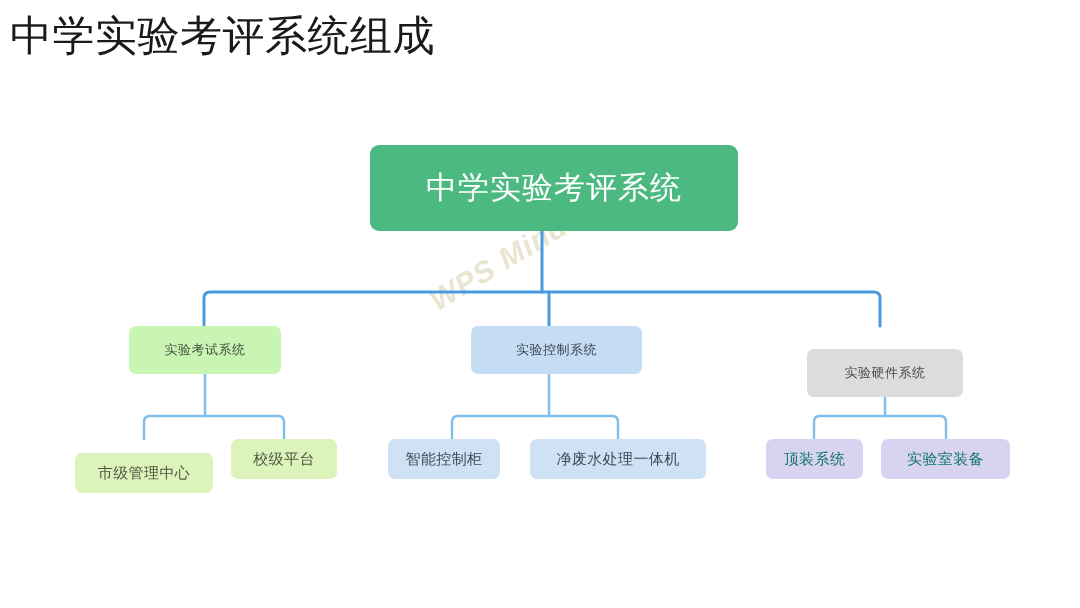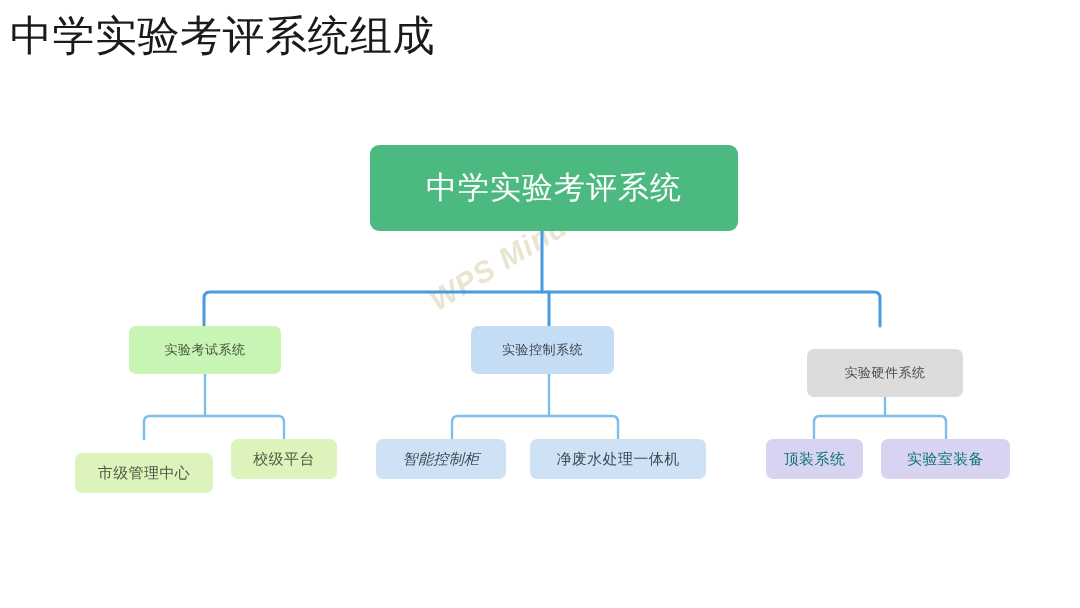--- a/index.html
+++ b/index.html
@@ -115,26 +115,26 @@
     border-radius: 7px;
     font-size: 15px;
     letter-spacing: 0.4px;
   }
   .node-l3.green  { background: #dcf4bc; color: #4d5742; }
   .node-l3.blue   { background: #cfe2f5; color: #3f4a55; }
   .node-l3.purple { background: #d9d3f2; color: #0f766e; }
 
   
   #node-exam          { left: 129px; top: 326px; width: 152px; }
-  #node-control       { left: 471px; top: 326px; width: 143px; }
+  #node-control       { left: 471px; top: 326px; width: 171px; }
   #node-hardware      { left: 807px; top: 326px; width: 156px; }
 
   #node-city-center   { left: 75px;  top: 453px; width: 138px; }
   #node-school-plat   { left: 231px; top: 439px; width: 106px; }
-  #node-smart-cabinet { left: 376px; top: 439px; width: 130px; font-style: italic; }
+  #node-smart-cabinet { left: 388px; top: 439px; width: 112px; }
   #node-water-machine { left: 530px; top: 439px; width: 176px; }
   #node-top-install   { left: 766px; top: 439px; width: 97px; }
   #node-lab-equipment { left: 881px; top: 439px; width: 129px; }
 </style>
 </head>
 <body>
 
 <div id="page">
 
   <div id="page-title">中学实验考评系统组成</div>

